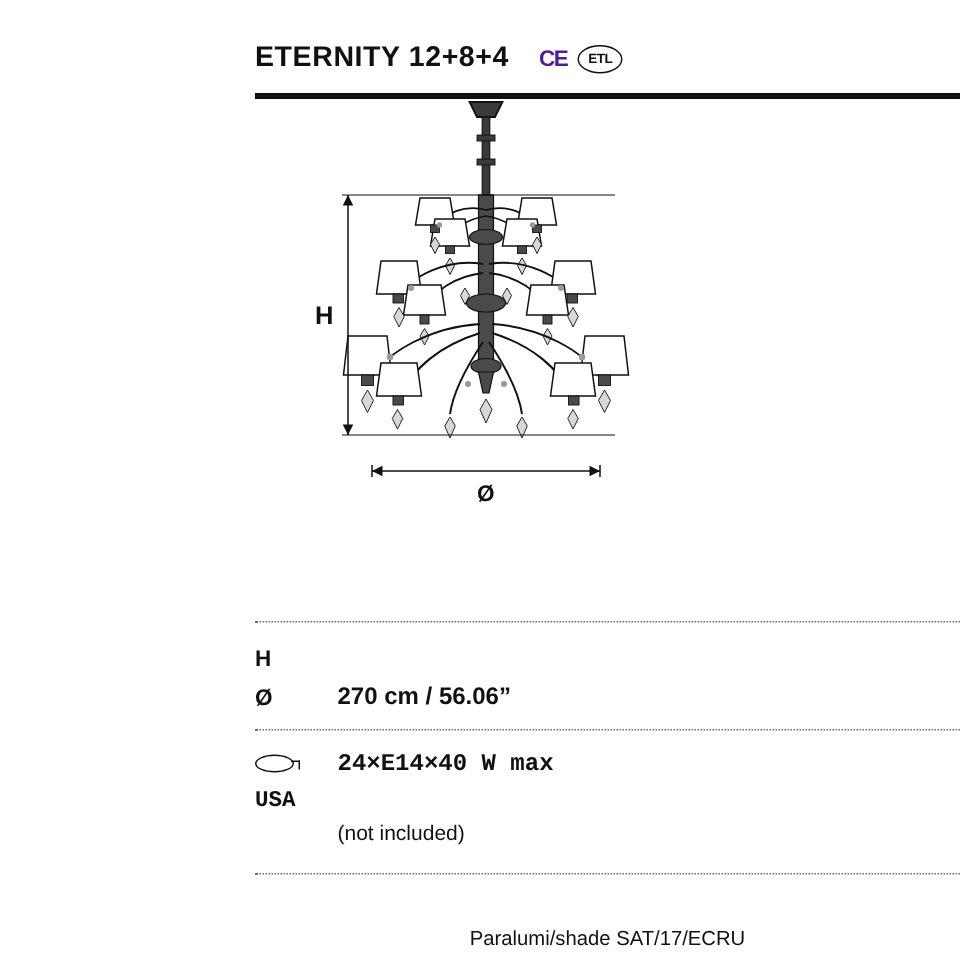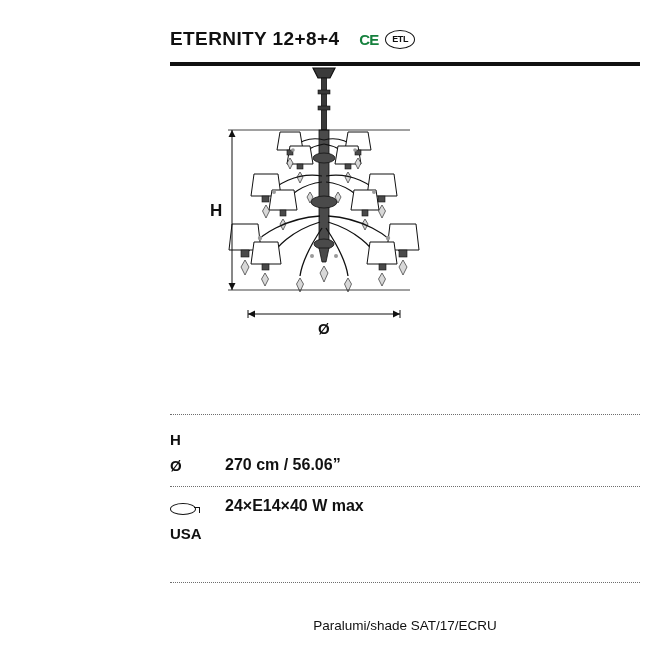--- a/index.html
+++ b/index.html
@@ -42,21 +42,21 @@
   .cert-marks {
     display: flex;
     align-items: center;
     gap: 7px;
     margin-left: 20px;
   }
   .ce-mark {
     font-size: 15px;
     font-weight: bold;
     letter-spacing: -1px;
-    color: #15803d;
+    color: #4c1d95;
   }
   .etl-mark {
     width: 30px;
     height: 19px;
     border: 1.6px solid #111;
     border-radius: 50%;
     display: flex;
     align-items: center;
     justify-content: center;
     font-size: 9px;
@@ -124,21 +124,23 @@
   }
 
   .lamps {
     position: absolute;
     left: 170px;
     top: 497px;
     width: 470px;
   }
   .lamp-row {
     display: flex;
+    align-items: center;
     height: 24px;
+    font-family: Liberation Mono, monospace;
   }
   .lamp-key {
     width: 55px;
     display: flex;
     align-items: center;
     font-size: 15px;
     font-weight: bold;
     color: #111;
   }
   .bulb-icon {
@@ -353,20 +355,21 @@
   <div class="lamps">
     <div class="lamp-row">
       <div class="lamp-key">
         <span class="bulb-icon"></span>
       </div>
       <div class="lamp-val">24×E14×40 W max</div>
     </div>
     <div class="lamp-row">
       <div class="lamp-key">USA</div>
     </div>
+    <div class="note">(not included)</div>
   </div>
 
   <div class="dotted dot3"></div>
 
   <div class="footer">
     <div class="footer-line">Paralumi/shade SAT/17/ECRU</div>
   </div>
 
 </div>
 

